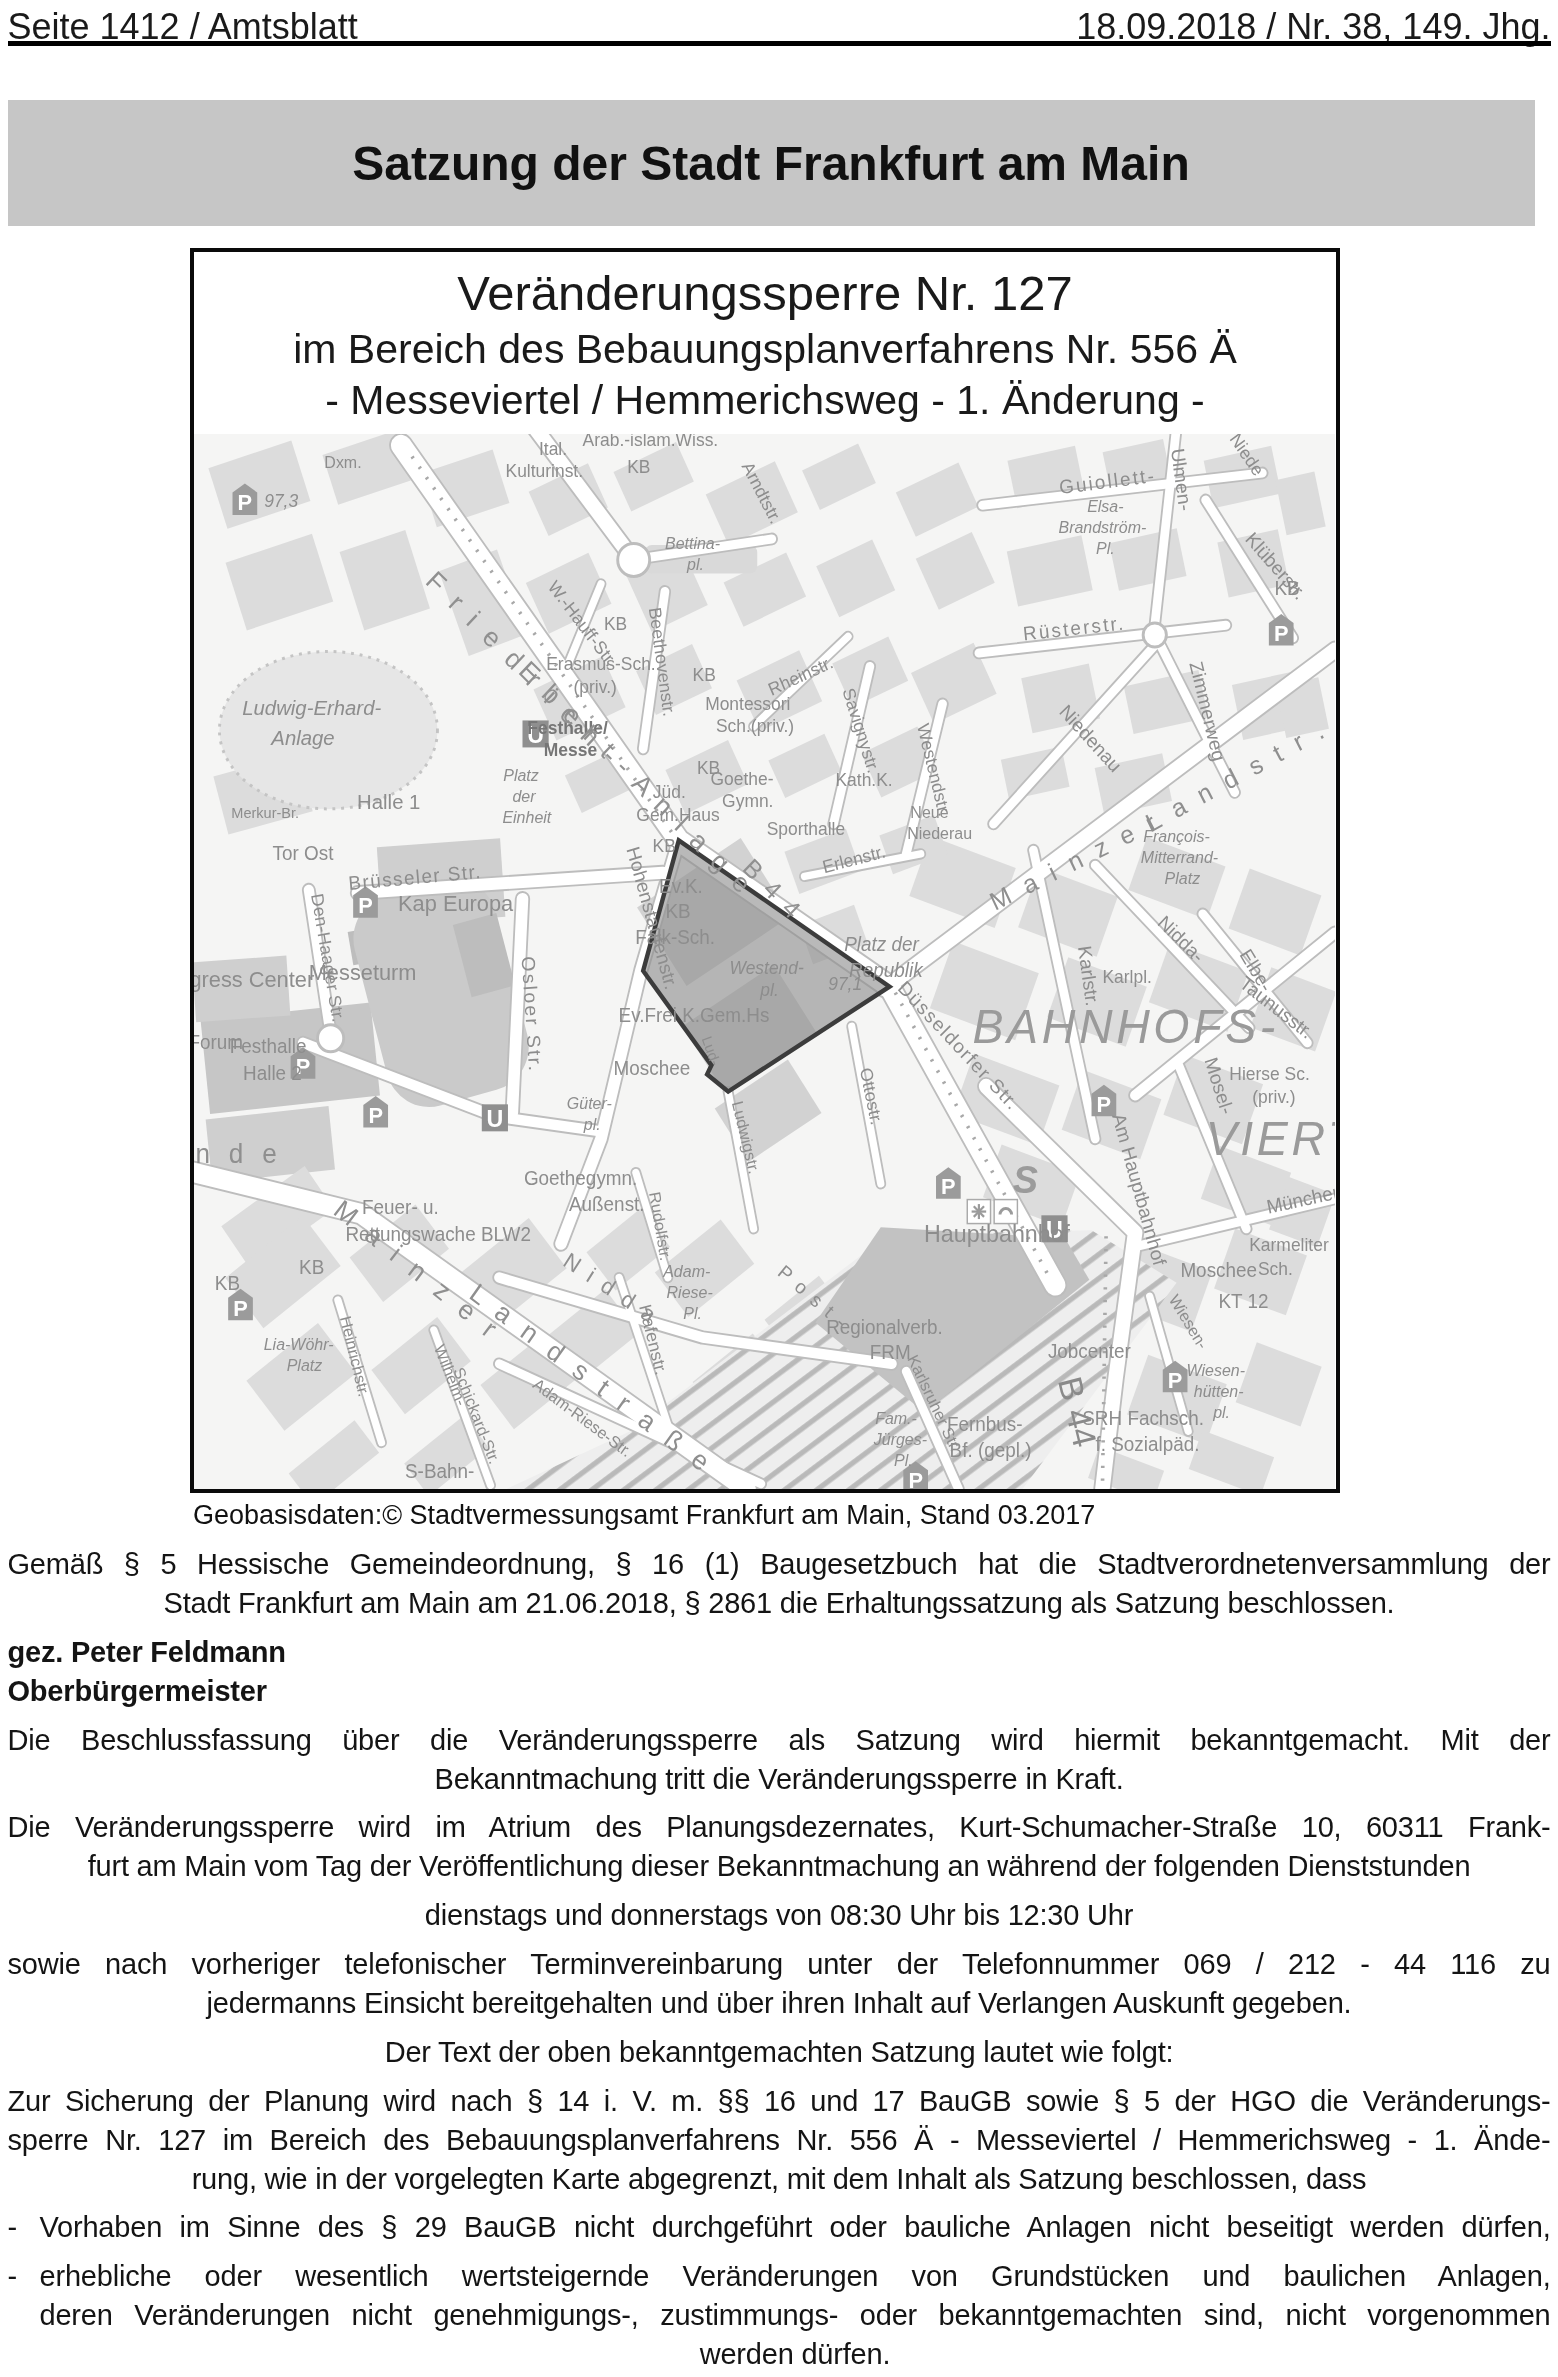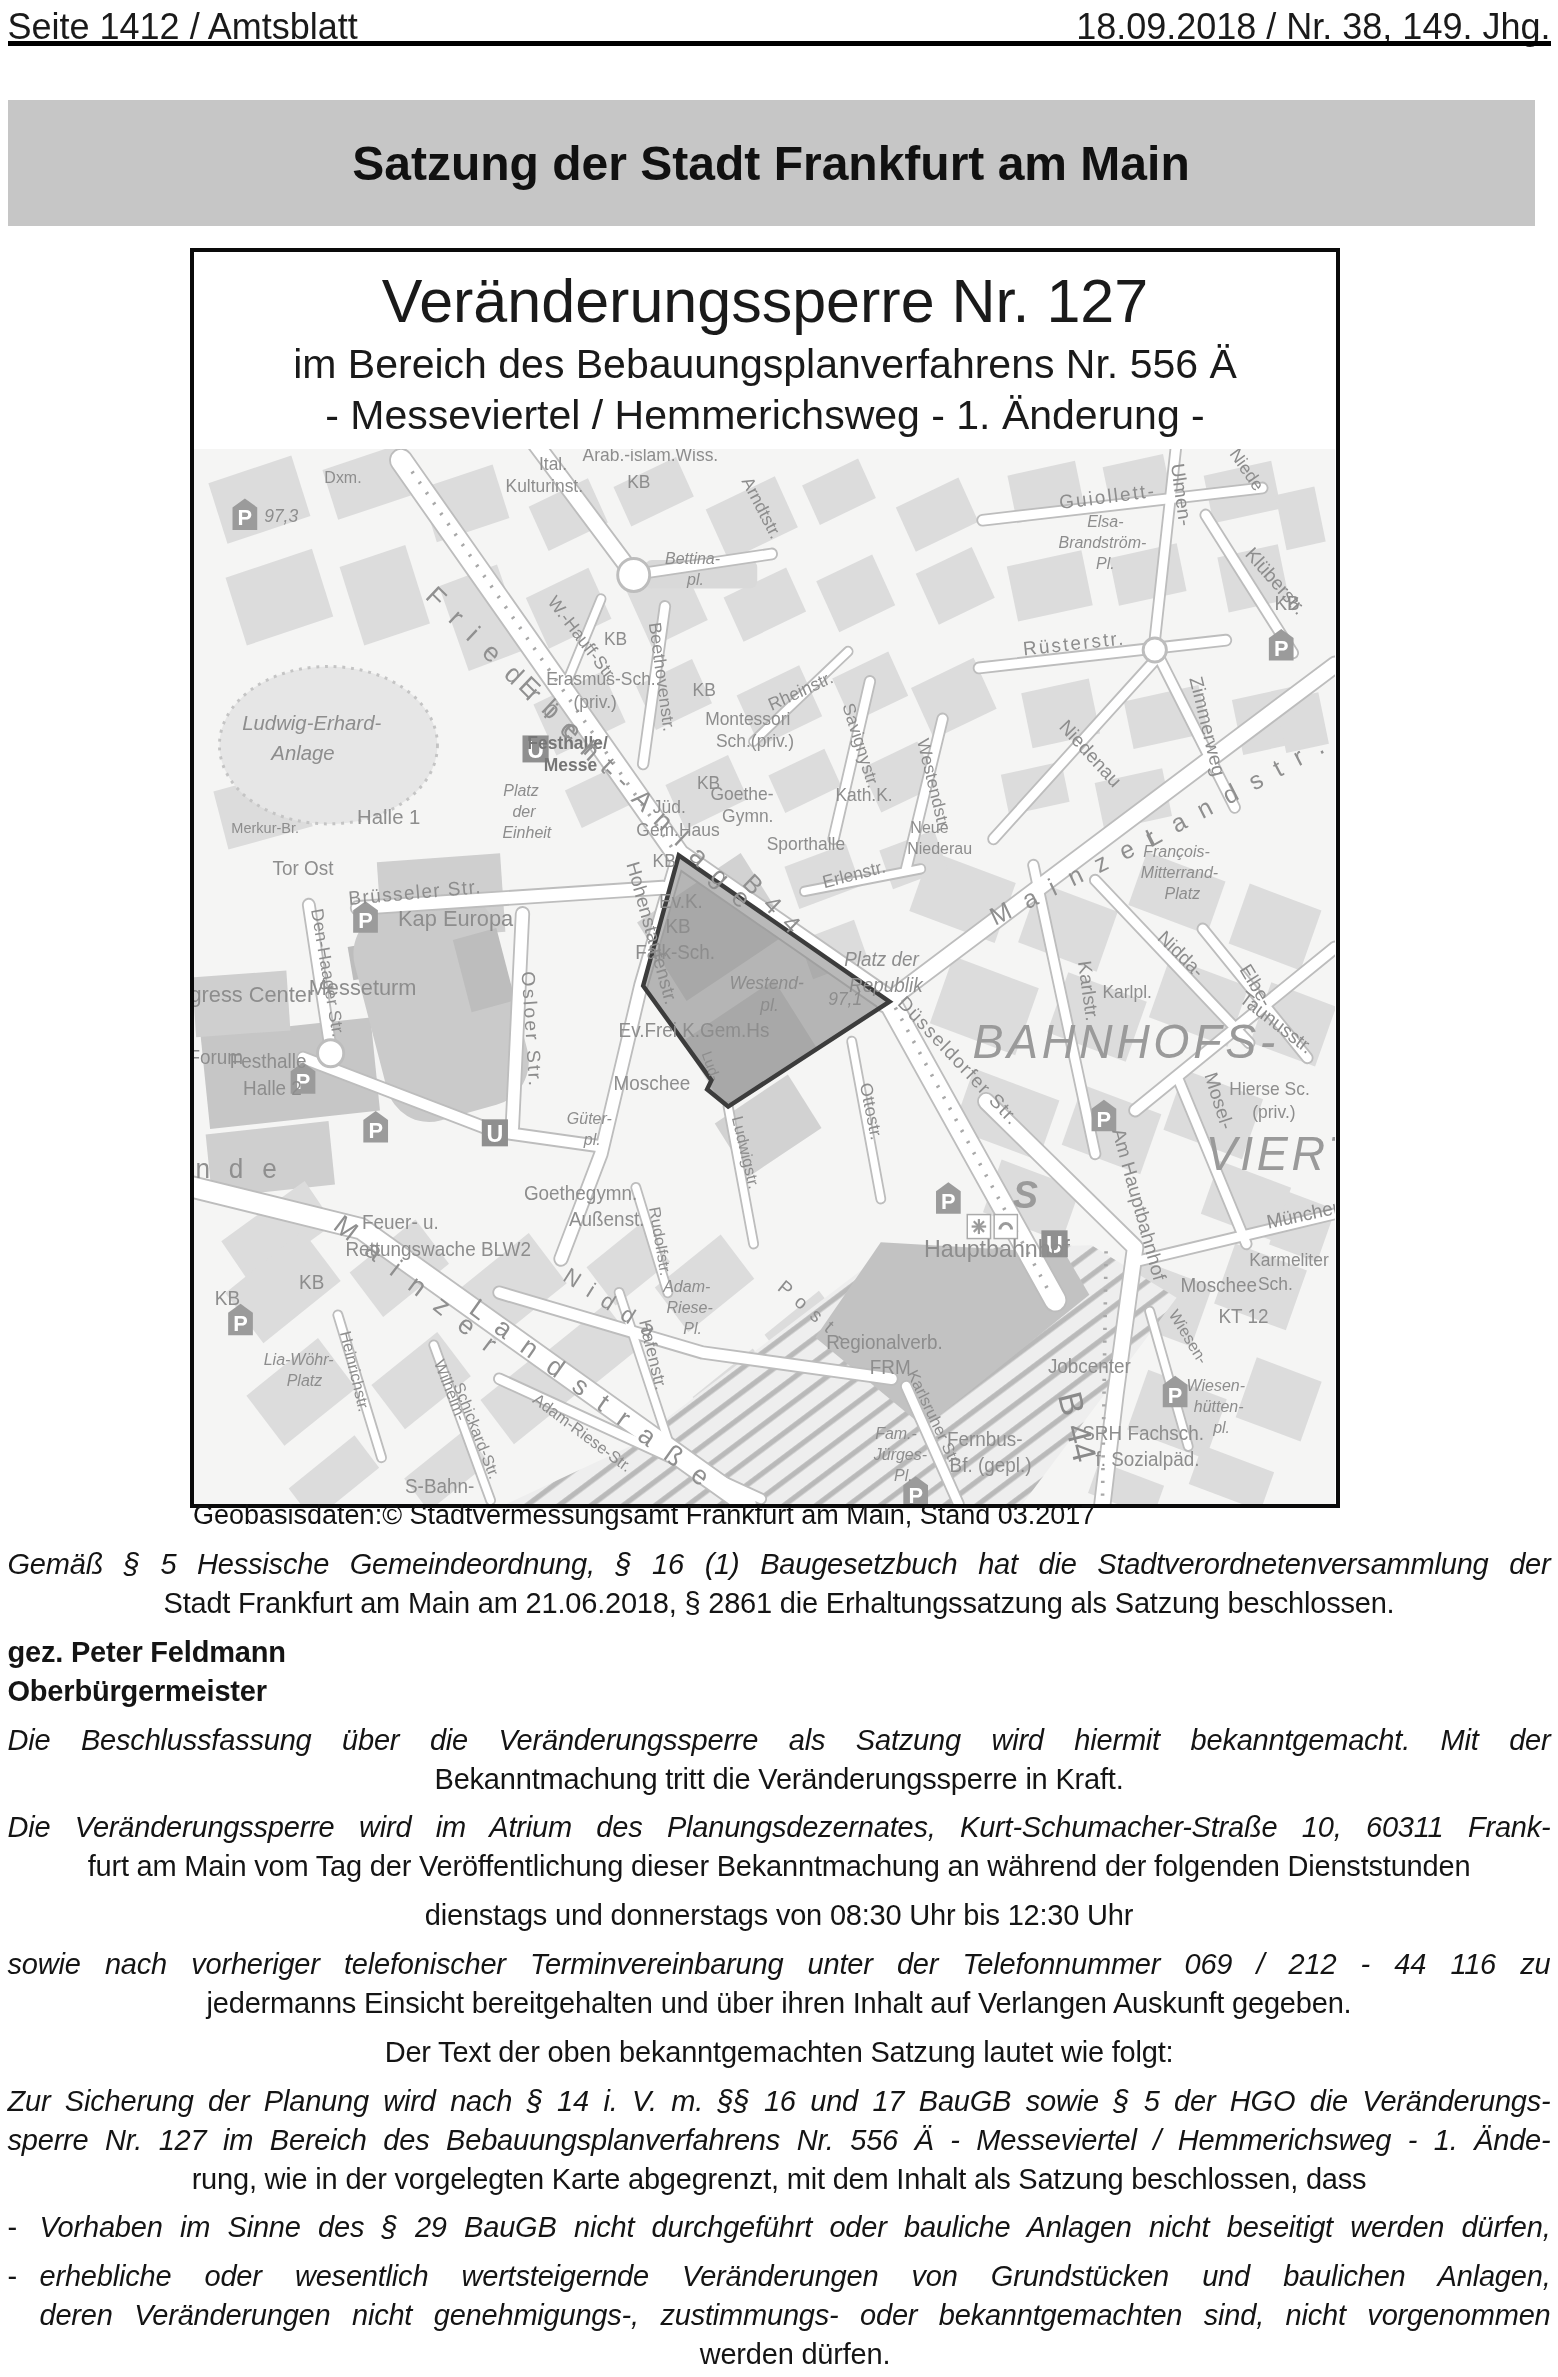--- a/index.html
+++ b/index.html
@@ -12,32 +12,32 @@
   .rule{position:absolute;top:41px;left:7.5px;right:7.5px;height:4.5px;background:#000;}
 
   
   .banner{position:absolute;top:100px;left:7.5px;width:1527px;height:126px;background:#c6c6c6;
           display:flex;align-items:center;justify-content:center;}
   .banner h1{margin:0;font-size:48px;font-weight:bold;color:#111;}
 
   
   .map-section{position:absolute;top:248px;left:190px;width:1150px;border:4.5px solid #0a0a0a;box-sizing:border-box;background:#fff;}
   .map-title{padding-top:10.5px;text-align:center;line-height:1.25;}
-  .map-title .t1{font-size:61px;}
+  .map-title .t1{font-size:49px;}
   .map-title .t2{font-size:41px;}
   .map-title .t3{font-size:41px;padding-bottom:7.5px;}
   svg.city{display:block;background:#f5f5f4;}
 
   .caption{position:absolute;top:1500px;left:193px;font-size:27px;color:#111;}
 
   
   .bodytext{position:absolute;top:1545px;left:7.5px;width:1543px;font-size:29px;letter-spacing:-0.2px;color:#141414;}
   .para{margin:0 0 9.8px 0;}
   .line{line-height:39px;text-align:center;}
-  .line.jl{text-align:justify;text-align-last:justify;font-style:italic;}
+  .line.jl{text-align:justify;text-align-last:justify;}
   .sig{text-align:left;font-weight:bold;line-height:39px;}
   .dashrow{display:flex;}
   .dashrow .dash{flex:0 0 32px;line-height:39px;}
   .dashrow .dtext{flex:1 1 auto;}
 </style>
 </head>
 <body>
 
 <div class="page">
 

